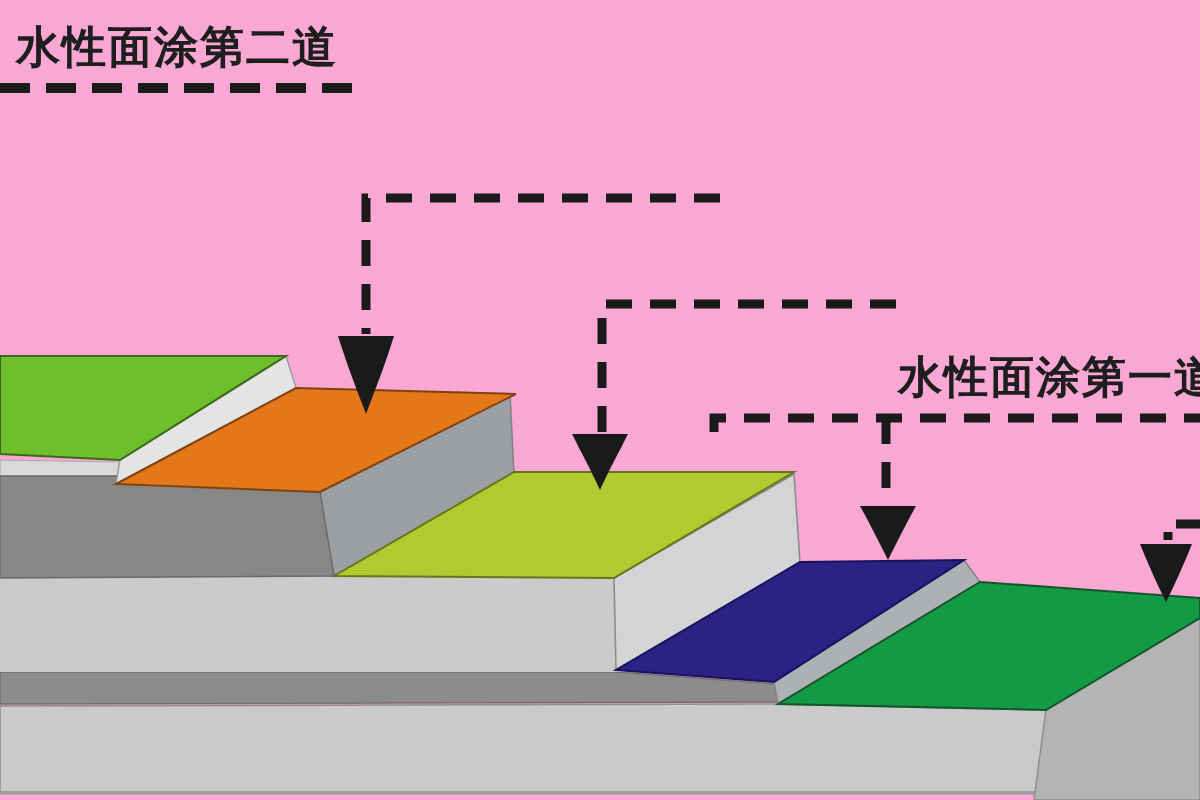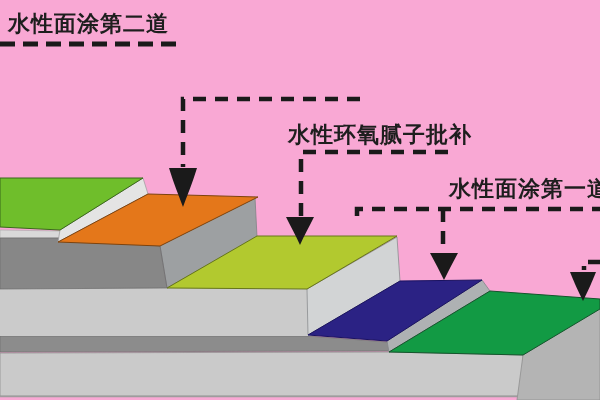--- a/index.html
+++ b/index.html
@@ -66,15 +66,14 @@
     <path d="M443 209 V252" fill="none" stroke-width="4.5" stroke-dasharray="13 9" stroke="#1A1A1A"></path>
     <path d="M600 262 L584 262 L584 270" fill="none" stroke-width="4.5" stroke-dasharray="12 8" stroke="#1A1A1A"></path>
 
     <path d="M183 207 C178.5 195 174 184 169 168 L197 168 C192 184 187.5 195 183 207 Z" fill="#1A1A1A"></path>
     <path d="M300 245 C295.5 235 291 227 286 217 L314 217 C309 227 304.5 235 300 245 Z" fill="#1A1A1A"></path>
     <path d="M444 280 C439.5 271 435 262 430 253 L458 253 C453 262 448.5 271 444 280 Z" fill="#1A1A1A"></path>
     <path d="M583 301 C578.5 292 574 282 570 272 L596 272 C592 282 587.5 292 583 301 Z" fill="#1A1A1A"></path>
   </svg>
 
   <div class="layer-label lbl-topcoat2">水性面涂第二道</div>
-  <div class="layer-label lbl-putty">水性环氧腻子批补</div>
   <div class="layer-label lbl-primer">水性面涂第一道</div>
 </div>
 
 </body></html>

